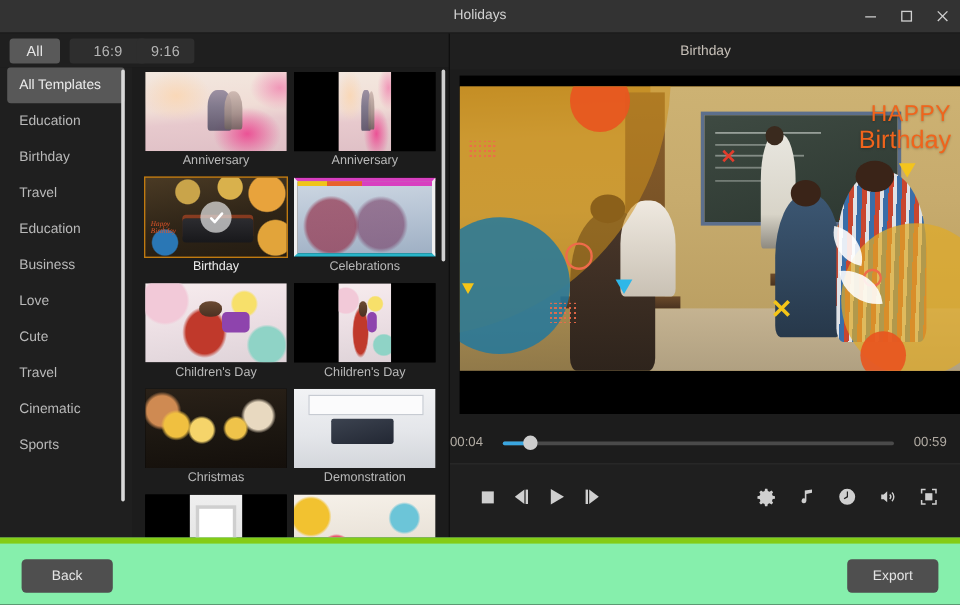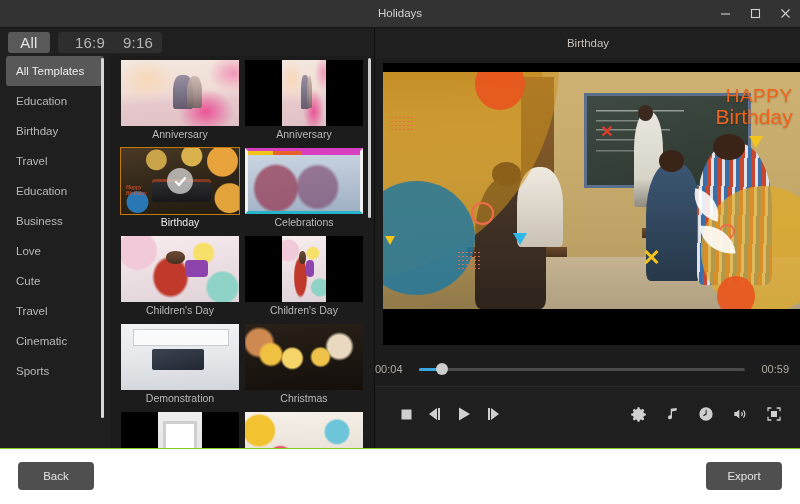--- a/index.html
+++ b/index.html
@@ -38,21 +38,21 @@
     position: absolute; left: 0; top: 28px; width: 374px; height: 420px;
     background: #1c1c1c;
   }
   #filter-bar {
     position: absolute; left: 0; top: 0; width: 374px; height: 28px;
     background: #1f1f1f;
   }
   .filter-tab {
     position: absolute; top: 4px; height: 21px; border-radius: 3px;
     display: flex; align-items: center; justify-content: center;
-    font-size: 15px; color: #b5b5b5; background: #2e2e2e;
+    font-size: 12px; color: #b5b5b5; background: #2e2e2e;
     letter-spacing: .2px;
   }
   .filter-tab.active { background: #595959; color: #e6e6e6; }
   #tab-0 { left: 8px;  width: 42px; }
   #tab-1 { left: 58px; width: 64px; }
   #tab-2 { left: 114px; width: 48px; }
 
   
   #sidebar {
     position: absolute; left: 0; top: 28px; width: 110px; height: 392px;
@@ -387,21 +387,21 @@
   #c-next { left:104px; }
   #c-gear { left:248px; }
   #c-music { left:282px; }
   #c-clock { left:316px; }
   #c-vol   { left:350px; }
   #c-full  { left:384px; }
 
   
   #bottombar {
     position:absolute; left:0; top:448px; width:800px; height:56px;
-    background:#ffffff; border-top:1px solid #84cc16;
+    background:#86efac; border-top:5px solid #84cc16;
   }
   .bbtn {
     position:absolute; top:13px; height:28px; border-radius:4px;
     background:#4f4f4f; color:#e4e4e4; font-size:11.5px;
     display:flex; align-items:center; justify-content:center;
   }
   #btn-back { left:18px; width:76px; }
   #btn-export { right:18px; width:76px; }
 </style>
 </head>
@@ -527,30 +527,30 @@
             <div class="portrait-pad"></div>
             <div class="portrait-inner">
               <div class="img art-kids"></div>
             </div>
           </div>
           <div class="tmpl-label">Children's Day</div>
         </div>
 
         <div class="tmpl">
           <div class="tmpl-thumb">
+            <div class="img art-xmas"></div>
+          </div>
+          <div class="tmpl-label">Christmas</div>
+        </div>
+
+        <div class="tmpl">
+          <div class="tmpl-thumb">
             <div class="img art-demo"></div>
           </div>
           <div class="tmpl-label">Demonstration</div>
-        </div>
-
-        <div class="tmpl">
-          <div class="tmpl-thumb">
-            <div class="img art-xmas"></div>
-          </div>
-          <div class="tmpl-label">Christmas</div>
         </div>
 
         <div class="tmpl">
           <div class="tmpl-thumb">
             <div class="portrait-pad"></div>
             <div class="portrait-inner">
               <div class="img art-frame"></div>
             </div>
           </div>
           <div class="tmpl-label"></div>

